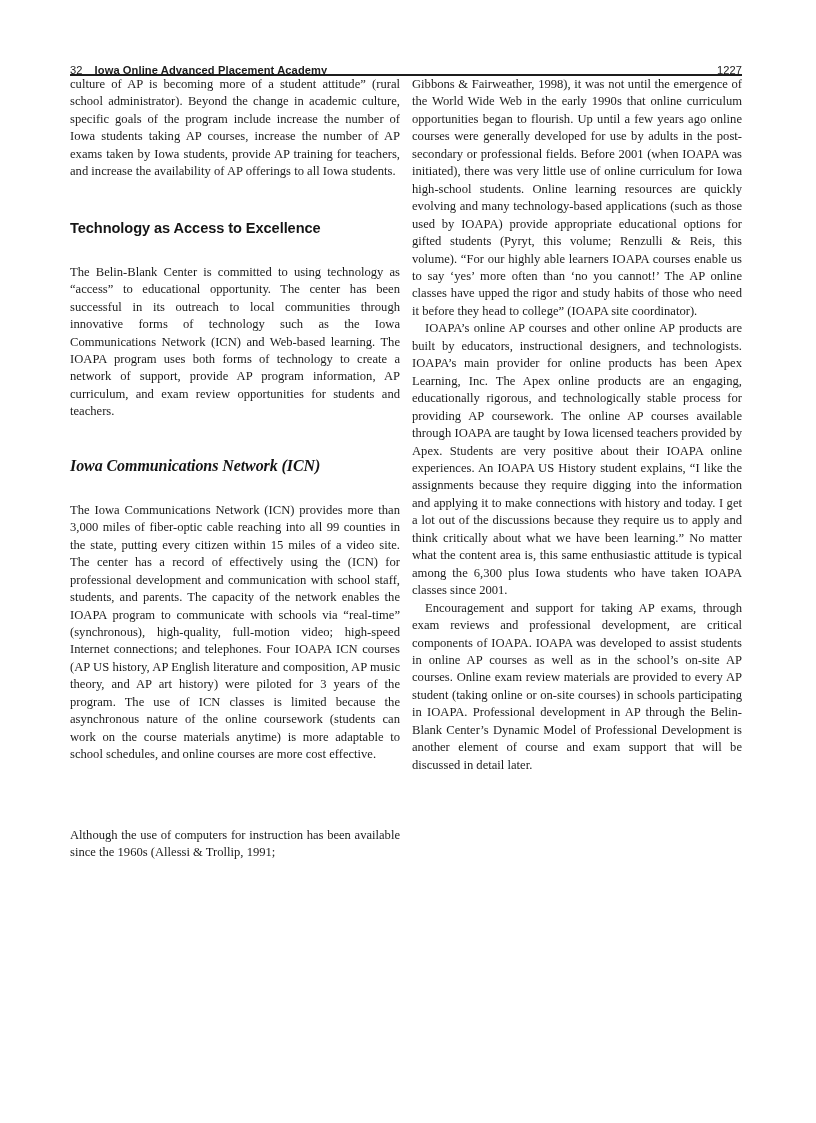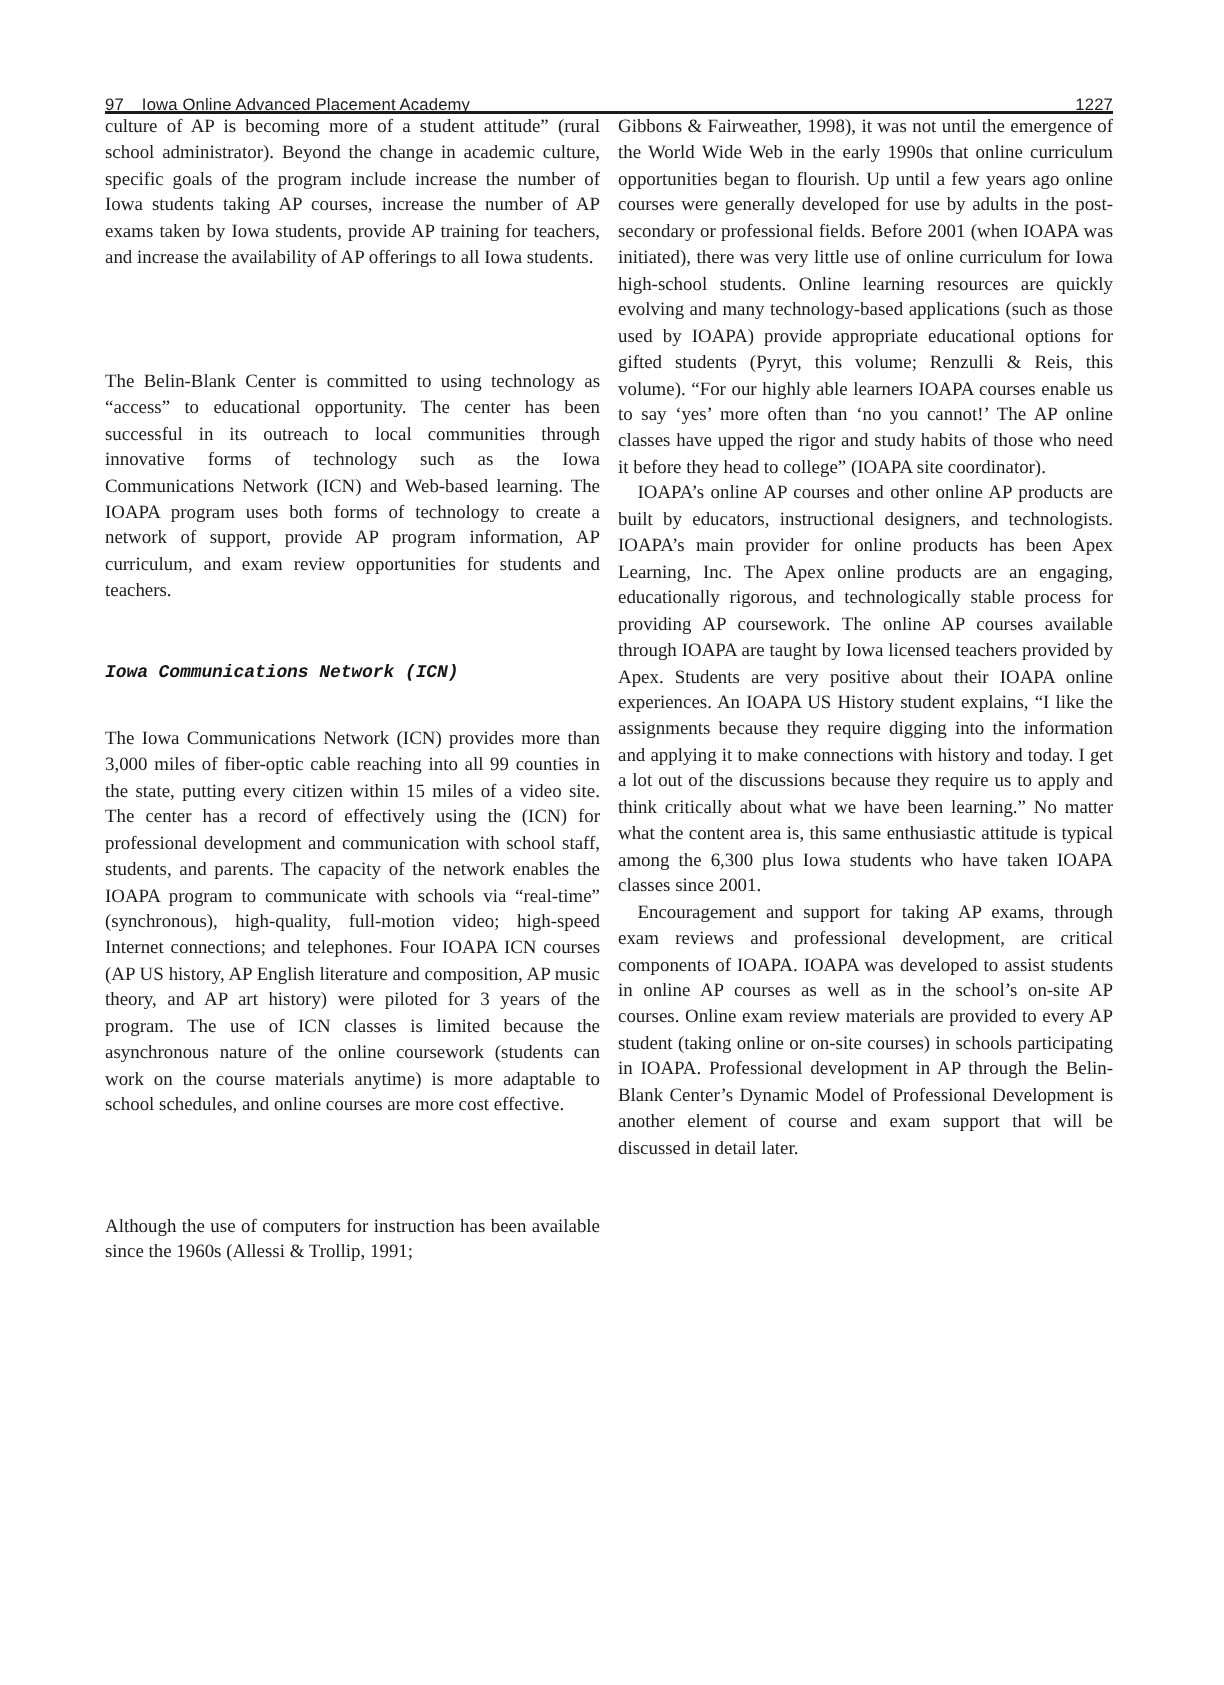--- a/index.html
+++ b/index.html
@@ -44,21 +44,21 @@
   }
   .rh-left {
     display: flex;
     align-items: baseline;
     white-space: nowrap;
   }
   .rh-chapnum {
     margin-right: 12px;
   }
   .rh-title {
-    font-weight: 400;
+    font-weight: 700;
   }
   .rh-folio {
     white-space: nowrap;
     margin-left: 16px;
   }
   .head-rule {
     position: absolute;
     left: 70px;
     top: 74px;
     width: 672px;
@@ -101,54 +101,55 @@
     margin: 0;
     font-family: "Liberation Sans", "DejaVu Sans", sans-serif;
     font-weight: 700;
     font-size: 14.6px;
     line-height: 18px;
     letter-spacing: -0.005em;
     color: #161616;
   }
   h3.sub-head {
     margin: 0;
-    font-family: Liberation Mono, monospace;
+    font-family: Liberation Serif, serif;
     font-weight: 700;
     font-style: italic;
-    font-size: 12px;
+    font-size: 16px;
     line-height: 18px;
     letter-spacing: -0.005em;
     color: #161616;
   }
 
   .sp-before-h2 { height: 38px; }
   .sp-after-h2  { height: 27px; }
   .sp-before-h3 { height: 36px; }
   .sp-after-h3  { height: 27px; }
 </style>
 </head>
 <body>
 
 <div class="page">
 
   <div class="running-head">
     <div class="rh-left">
-      <span class="rh-chapnum">97</span>
+      <span class="rh-chapnum">32</span>
       <span class="rh-title">Iowa Online Advanced Placement Academy</span>
     </div>
     <div class="rh-folio">1227</div>
   </div>
   <div class="head-rule"></div>
 
   <div class="columns">
 
     <div class="col col-left">
       <p class="body">culture of AP is becoming more of a student attitude” (rural school administrator). Beyond the change in academic culture, specific goals of the program include increase the number of Iowa students taking AP courses, increase the number of AP exams taken by Iowa students, provide AP training for teachers, and increase the availability of AP offerings to all Iowa students.</p>
 
       <div class="sp-before-h2"></div>
+      <h2 class="section-head">Technology as Access to Excellence</h2>
       <div class="sp-after-h2"></div>
 
       <p class="body">The Belin-Blank Center is committed to using technology as “access” to educational opportunity. The center has been successful in its outreach to local communities through innovative forms of technology such as the Iowa Communications Network (ICN) and Web-based learning. The IOAPA program uses both forms of technology to create a network of support, provide AP program information, AP curriculum, and exam review opportunities for students and teachers.</p>
 
       <div class="sp-before-h3"></div>
       <h3 class="sub-head">Iowa Communications Network (ICN)</h3>
       <div class="sp-after-h3"></div>
 
       <p class="body">The Iowa Communications Network (ICN) provides more than 3,000 miles of fiber-optic cable reaching into all 99 counties in the state, putting every citizen within 15 miles of a video site. The center has a record of effectively using the (ICN) for professional development and communication with school staff, students, and parents. The capacity of the network enables the IOAPA program to communicate with schools via “real-time” (synchronous), high-quality, full-motion video; high-speed Internet connections; and telephones. Four IOAPA ICN courses (AP US history, AP English literature and composition, AP music theory, and AP art history) were piloted for 3 years of the program. The use of ICN classes is limited because the asynchronous nature of the online coursework (students can work on the course materials anytime) is more adaptable to school schedules, and online courses are more cost effective.</p>
 

